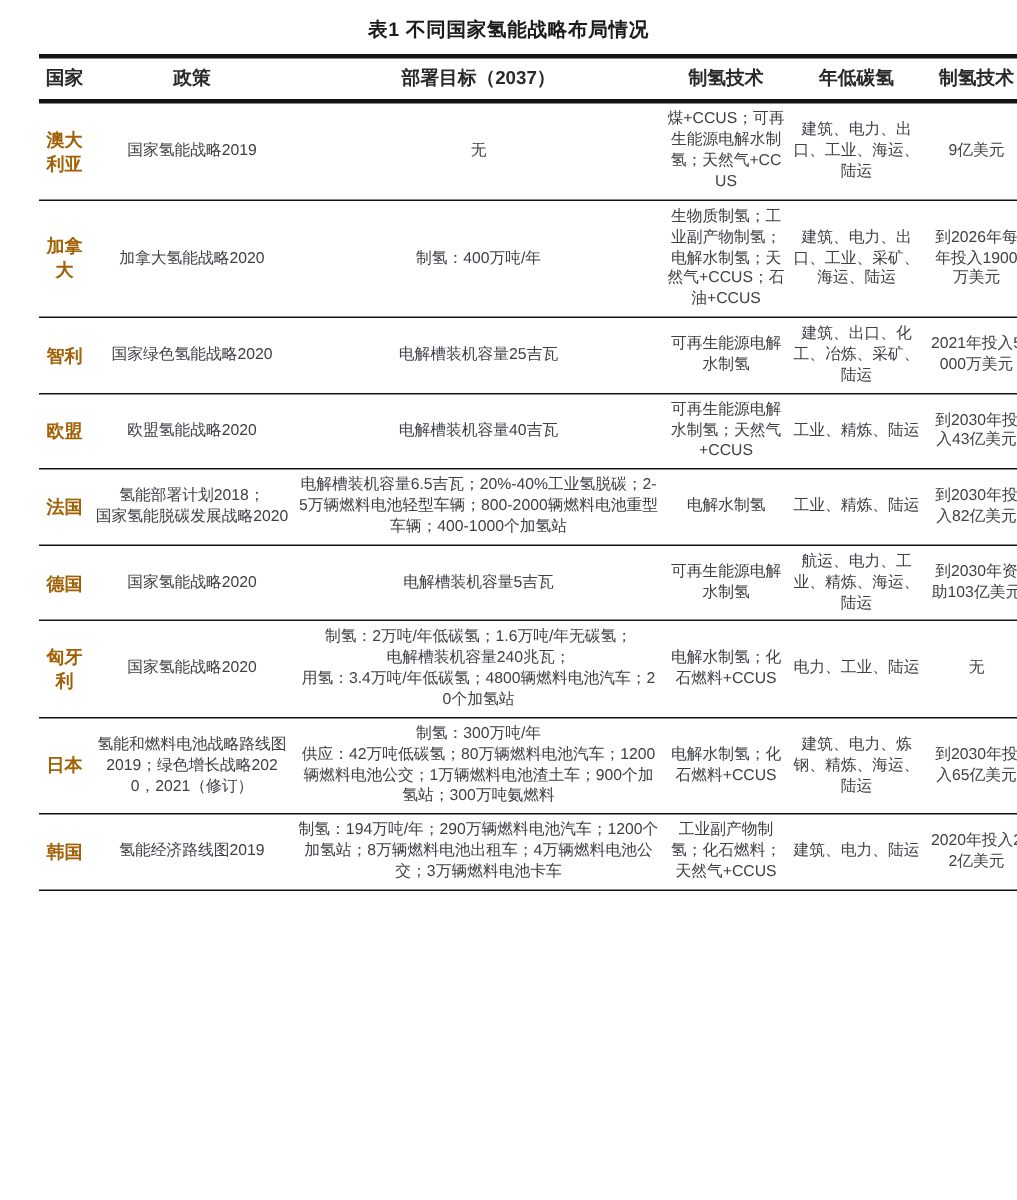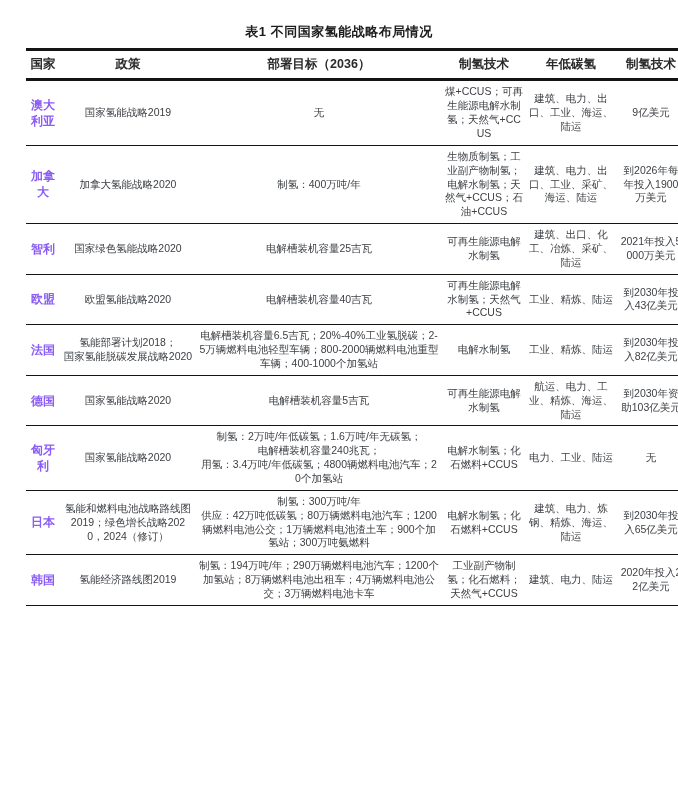--- a/index.html
+++ b/index.html
@@ -7,21 +7,21 @@
     padding: 0;
     background: #ffffff;
     width: 678px;
     font-family: "Liberation Sans", "DejaVu Sans", sans-serif;
     color: #3d4045;
   }
   .page {
     width: 678px;
     min-height: 800px;
     box-sizing: border-box;
-    padding-top: 20px;
+    padding-top: 8px;
   }
   .title {
     text-align: center;
     font-weight: bold;
     font-size: 13px;
     color: #1c1c1c;
     padding: 3px 0 7px 0;
     letter-spacing: 0.5px;
   }
   table {
@@ -51,21 +51,21 @@
     line-height: 1.55;
   }
   td {
     font-size: 10.5px;
     line-height: 1.32;
   }
   td.country {
     font-weight: bold;
     font-size: 12px;
     line-height: 1.35;
-    color: #8b5cf6;
+    color: #a16207;
   }
   col.c-country     { width: 34px; }
   col.c-policy      { width: 136px; }
   col.c-target      { width: 246px; }
   col.c-technology  { width: 84px; }
   col.c-application { width: 90px; }
   col.c-investment  { width: 70px; }
 </style>
 </head>
 <body>
@@ -78,21 +78,21 @@
       <col class="c-policy">
       <col class="c-target">
       <col class="c-technology">
       <col class="c-application">
       <col class="c-investment">
     </colgroup>
     <thead>
       <tr>
           <th>国家</th>
           <th>政策</th>
-          <th>部署目标（2036）</th>
+          <th>部署目标（2037）</th>
           <th>制氢技术</th>
           <th>年低碳氢</th>
           <th>制氢技术</th>
         </tr>
     </thead>
     <tbody>
         <tr>
           <td class="country">澳大利亚</td>
           <td class="policy">国家氢能战略2019</td>
           <td class="target">无</td>
@@ -146,21 +146,21 @@
           <td class="policy">国家氢能战略2020</td>
           <td class="target">制氢：2万吨/年低碳氢；1.6万吨/年无碳氢；
 电解槽装机容量240兆瓦；
 用氢：3.4万吨/年低碳氢；4800辆燃料电池汽车；20个加氢站</td>
           <td class="technology">电解水制氢；化石燃料+CCUS</td>
           <td class="application">电力、工业、陆运</td>
           <td class="investment">无</td>
         </tr>
         <tr>
           <td class="country">日本</td>
-          <td class="policy">氢能和燃料电池战略路线图2019；绿色增长战略2020，2024（修订）</td>
+          <td class="policy">氢能和燃料电池战略路线图2019；绿色增长战略2020，2021（修订）</td>
           <td class="target">制氢：300万吨/年
 供应：42万吨低碳氢；80万辆燃料电池汽车；1200辆燃料电池公交；1万辆燃料电池渣土车；900个加氢站；300万吨氨燃料</td>
           <td class="technology">电解水制氢；化石燃料+CCUS</td>
           <td class="application">建筑、电力、炼钢、精炼、海运、陆运</td>
           <td class="investment">到2030年投入65亿美元</td>
         </tr>
         <tr>
           <td class="country">韩国</td>
           <td class="policy">氢能经济路线图2019</td>
           <td class="target">制氢：194万吨/年；290万辆燃料电池汽车；1200个加氢站；8万辆燃料电池出租车；4万辆燃料电池公交；3万辆燃料电池卡车</td>

